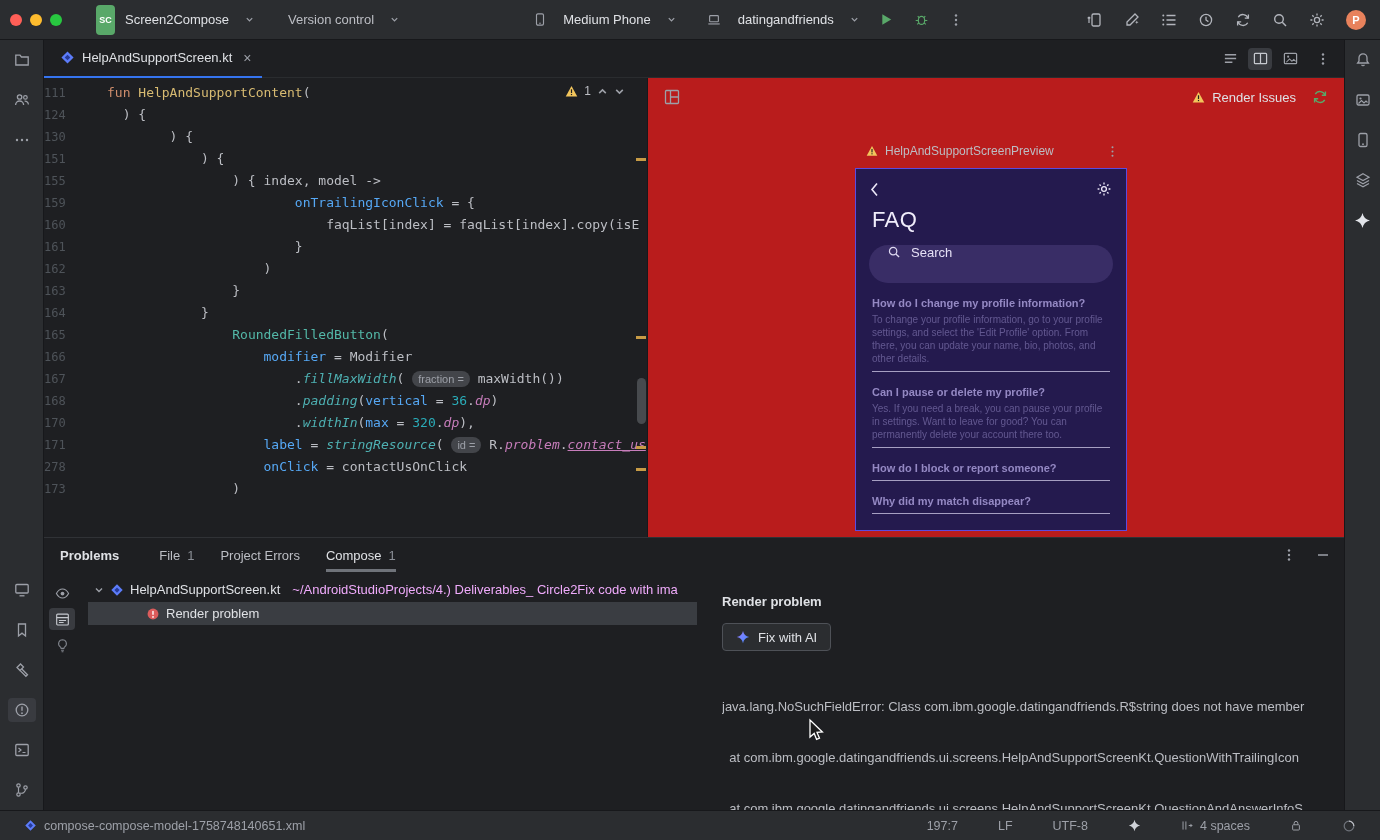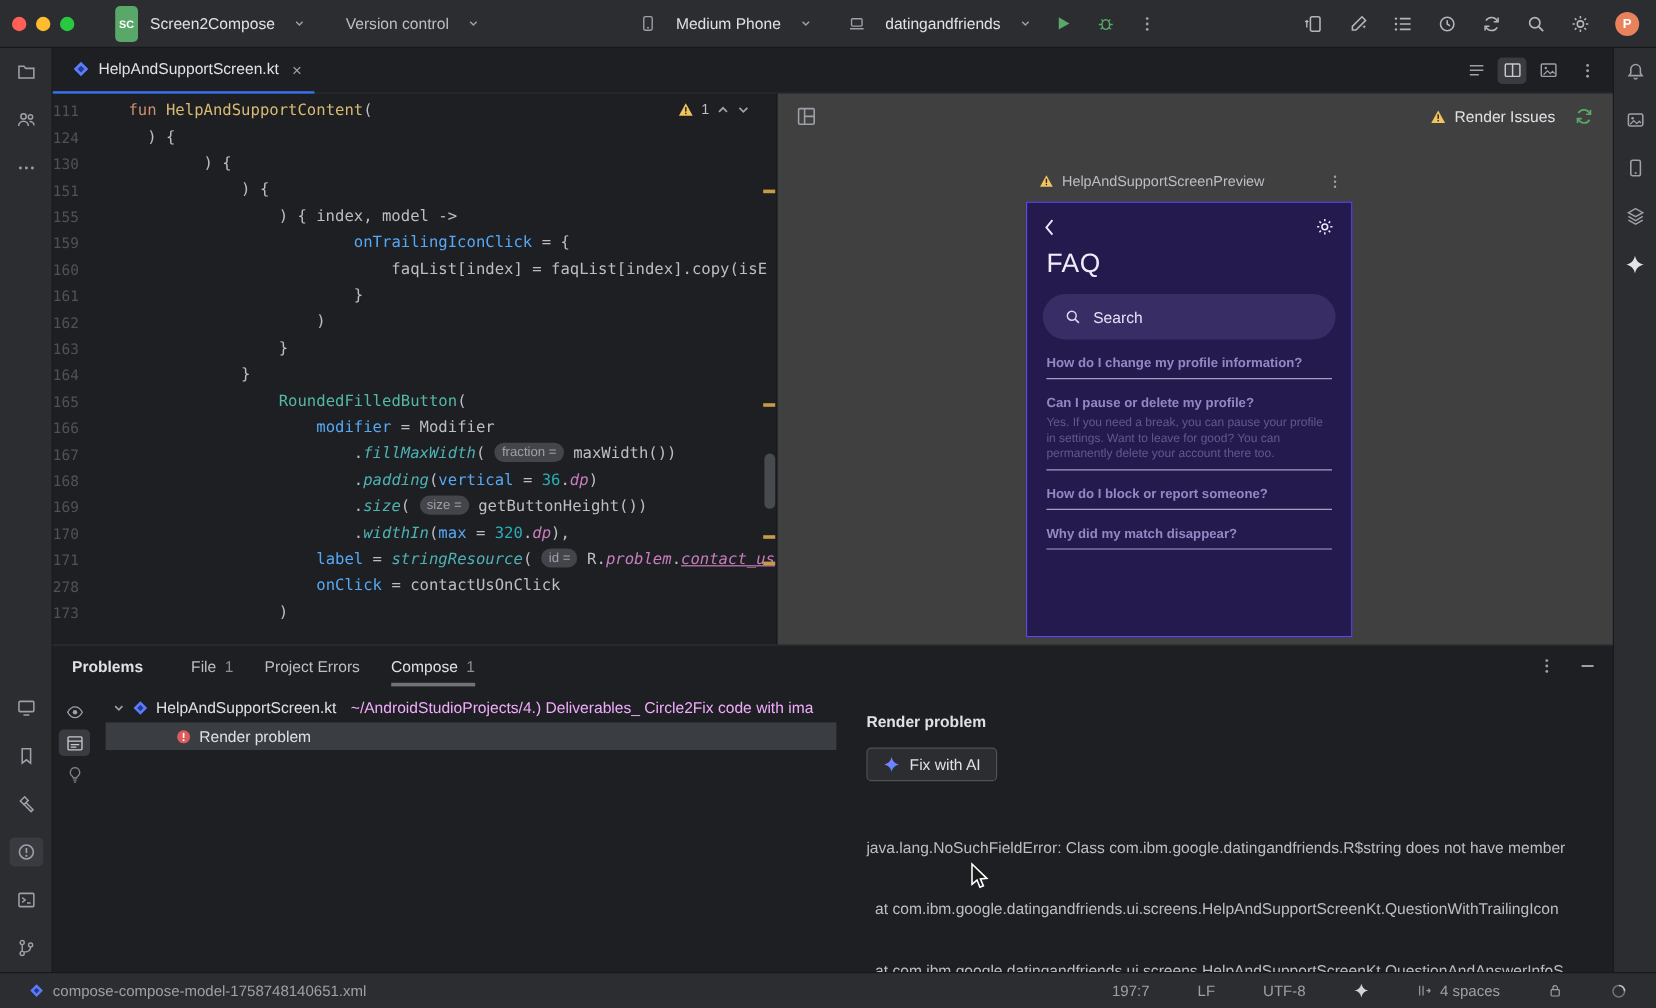--- a/index.html
+++ b/index.html
@@ -66,33 +66,33 @@
   .tok-prop{color:#c77dbb;font-style:italic;}
   .tok-err{color:#c77dbb;font-style:italic;text-decoration:underline;}
   .tok-hint{display:inline-block;background:#43454a;color:#9da0a8;border-radius:8px;padding:0 6px;
     font-size:11px;line-height:16px;height:16px;vertical-align:middle;transform:translateY(-1px);font-family:"Liberation Sans",sans-serif;}
   .inspection-widget{position:absolute;top:6px;right:22px;display:flex;align-items:center;gap:6px;
     font-size:12px;color:#bcbec4;}
   .scroll-thumb{position:absolute;right:1px;top:300px;width:9px;height:46px;background:rgba(160,164,172,.32);border-radius:5px;}
   .stripe-mark{position:absolute;right:1px;width:10px;height:3px;background:#c79b46;}
 
   
-  .preview-pane{flex:1;position:relative;overflow:hidden;background:#404040;}
+  .preview-pane{flex:1;position:relative;overflow:hidden;background:#b91c1c;}
   .preview-toolbar{position:absolute;left:0;right:0;top:7px;height:24px;display:flex;align-items:center;padding:0 16px;}
   .pt-right{margin-left:auto;display:flex;align-items:center;gap:16px;}
   .render-issues{display:flex;align-items:center;gap:7px;font-size:13px;color:#dfe1e5;}
   .preview-label-row{position:absolute;left:0;right:0;top:66px;height:18px;}
   .preview-name{position:absolute;left:218px;top:0;display:flex;gap:7px;align-items:center;font-size:12px;color:#bcbec4;}
   .preview-kebab{position:absolute;left:458px;top:1px;}
   .phone-frame{position:absolute;left:207px;top:90px;width:272px;height:363px;border:1.5px solid #5b4be0;
     background:#241a4e;overflow:hidden;}
   .phone-topbar{display:flex;justify-content:space-between;align-items:center;padding:12px 14px 0;height:28px;}
   .phone-title{margin:10px 0 0 16px;font-size:22px;font-weight:500;color:#f0edfb;letter-spacing:.4px;}
   .search-pill{margin:12px auto 0;width:244px;height:38px;border-radius:19px;background:#392d66;
-    display:flex;align-items:center;gap:10px;padding-left:18px;color:#e6e1f6;font-size:13px;}
+    display:flex;align-items:flex-start;gap:10px;padding-left:18px;color:#e6e1f6;font-size:13px;}
   .faq-list{margin:10px 16px 0;}
   .faq-q{margin-top:14px;margin-bottom:4px;font-size:11px;font-weight:700;color:rgba(168,156,216,.85);}
   .faq-a{font-size:10px;line-height:13px;color:rgba(150,138,198,.55);}
   .faq-divider{margin-top:6px;border-top:1px solid rgba(216,211,240,.72);}
 
   
   .bottom-panel{flex:1;border-top:1px solid #303236;display:flex;flex-direction:column;min-height:0;}
   .panel-tabs{height:34px;flex:0 0 34px;display:flex;align-items:center;padding:0 14px 0 16px;gap:26px;}
   .panel-title{font-weight:700;font-size:13px;color:#dfe1e5;margin-right:14px;}
   .panel-tab{display:flex;gap:7px;align-items:center;height:34px;font-size:13px;color:#bcbec4;
@@ -433,24 +433,20 @@
           </div>
           <div class="code-line">
             <span class="line-num">167</span>
             <span class="line-text"><span>                            .</span><span class="tok-ext">fillMaxWidth</span><span>( </span><span class="tok-hint">fraction =</span><span> maxWidth())</span></span>
           </div>
           <div class="code-line">
             <span class="line-num">168</span>
             <span class="line-text"><span>                            .</span><span class="tok-ext">padding</span><span>(</span><span class="tok-arg">vertical</span><span> = </span><span class="tok-num">36</span><span>.</span><span class="tok-prop">dp</span><span>)</span></span>
           </div>
           <div class="code-line">
-            <span class="line-num">169</span>
-            <span class="line-text"><span>                            .</span><span class="tok-ext">size</span><span>( </span><span class="tok-hint">size =</span><span> getButtonHeight())</span></span>
-          </div>
-          <div class="code-line">
             <span class="line-num">170</span>
             <span class="line-text"><span>                            .</span><span class="tok-ext">widthIn</span><span>(</span><span class="tok-arg">max</span><span> = </span><span class="tok-num">320</span><span>.</span><span class="tok-prop">dp</span><span>),</span></span>
           </div>
           <div class="code-line">
             <span class="line-num">171</span>
             <span class="line-text"><span>                        </span><span class="tok-arg">label</span><span> = </span><span class="tok-ext">stringResource</span><span>( </span><span class="tok-hint">id =</span><span> R.</span><span class="tok-prop">problem</span><span>.</span><span class="tok-err">contact_us</span><span>),</span></span>
           </div>
           <div class="code-line">
             <span class="line-num">278</span>
             <span class="line-text"><span>                        </span><span class="tok-arg">onClick</span><span> = contactUsOnClick</span></span>
@@ -540,20 +536,21 @@
         <div class="phone-title">FAQ</div>
         <div class="search-pill">
           <svg width="14" height="14" viewBox="0 0 16 16">
               <circle cx="7" cy="7" r="4.2" fill="none" stroke="#ddd8f0" stroke-width="1.4"></circle>
               <path d="M10.2 10.2 L13.8 13.8" stroke="#ddd8f0" stroke-width="1.5"></path>
             </svg>
           <span>Search</span>
         </div>
         <div class="faq-list">
             <div class="faq-q">How do I change my profile information?</div>
+            <div class="faq-a">To change your profile information, go to your profile settings, and select the 'Edit Profile' option. From there, you can update your name, bio, photos, and other details.</div>
             <div class="faq-divider"></div>
             <div class="faq-q">Can I pause or delete my profile?</div>
             <div class="faq-a">Yes. If you need a break, you can pause your profile in settings. Want to leave for good? You can permanently delete your account there too.</div>
             <div class="faq-divider"></div>
             <div class="faq-q">How do I block or report someone?</div>
             <div class="faq-divider"></div>
             <div class="faq-q">Why did my match disappear?</div>
             <div class="faq-divider"></div>
           </div>
       </div>

